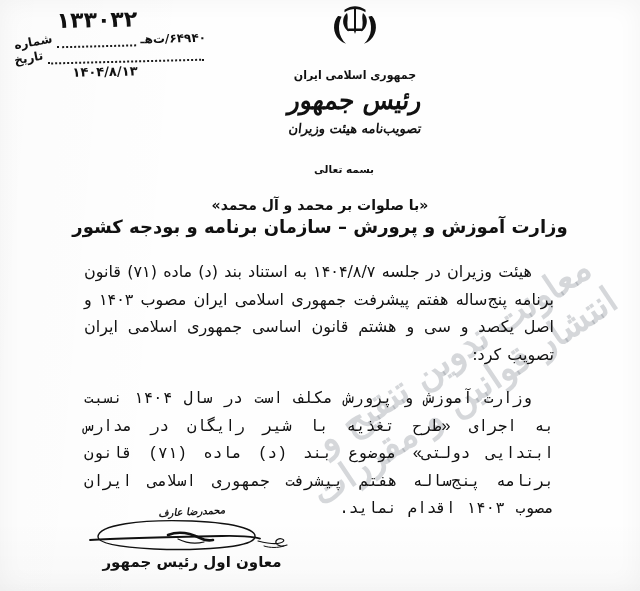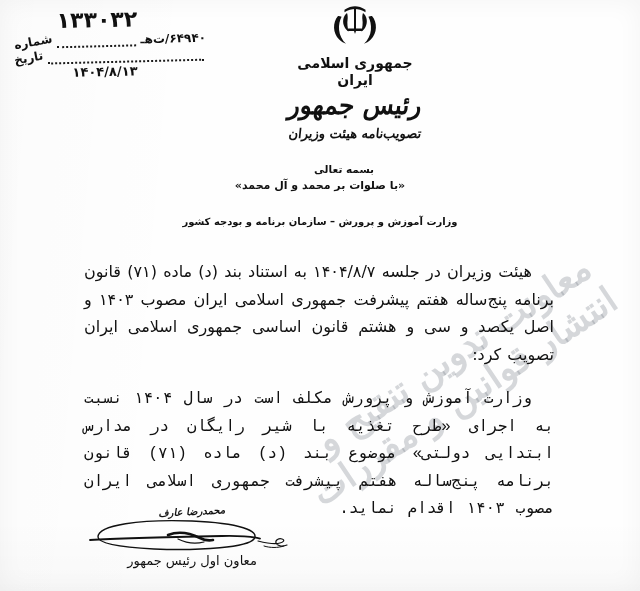--- a/index.html
+++ b/index.html
@@ -93,24 +93,24 @@
   
   #emblem-block {
     position: absolute;
     left: 280px;
     top: 4px;
     width: 150px;
     text-align: center;
   }
   #emblem-svg { display: block; margin: 0 auto; }
   .country-name {
-    font-size: 14px;
+    font-size: 11px;
     font-weight: 700;
     letter-spacing: 0.2px;
-    margin-top: 1px;
+    margin-top: 15px;
     transform: scaleY(1.05);
   }
   .president-title {
     font-size: 25px;
     font-weight: 700;
     margin-top: 4px;
     letter-spacing: -0.5px;
     font-family: "DejaVu Serif", serif;
     transform: skewX(-6deg) scaleY(1.02);
   }
@@ -131,34 +131,34 @@
     top: 162px;
     text-align: center;
   }
   .bismillah {
     font-size: 10.5px;
     font-weight: 700;
     line-height: 1.45;
     padding-left: 48px;
   }
   .salawat {
-    font-size: 11px;
+    font-size: 14px;
     font-weight: 700;
     line-height: 1.45;
-    margin-top: 1px;
+    margin-top: 18px;
   }
 
   
   #addressee {
     position: absolute;
     left: 0;
     right: 0;
     top: 216px;
     text-align: center;
-    font-size: 10px;
+    font-size: 18px;
     font-weight: 700;
     letter-spacing: 0px;
   }
 
   
   #body-block {
     position: absolute;
     right: 86px;
     left: 84px;
     top: 258px;
@@ -189,22 +189,22 @@
     position: relative;
     font-size: 10px;
     font-weight: 700;
     font-family: "DejaVu Serif", serif;
     transform: rotate(-3deg) skewX(-12deg);
     display: inline-block;
     margin-bottom: -4px;
   }
   #signature-mark { display: block; margin: -6px auto 0; }
   .sig-role {
-    font-size: 13px;
-    font-weight: 400;
+    font-size: 15px;
+    font-weight: 700;
     margin-top: -4px;
     letter-spacing: 0px;
   }
 
   
   #watermark {
     position: absolute;
     left: 300px;
     top: 330px;
     width: 330px;

